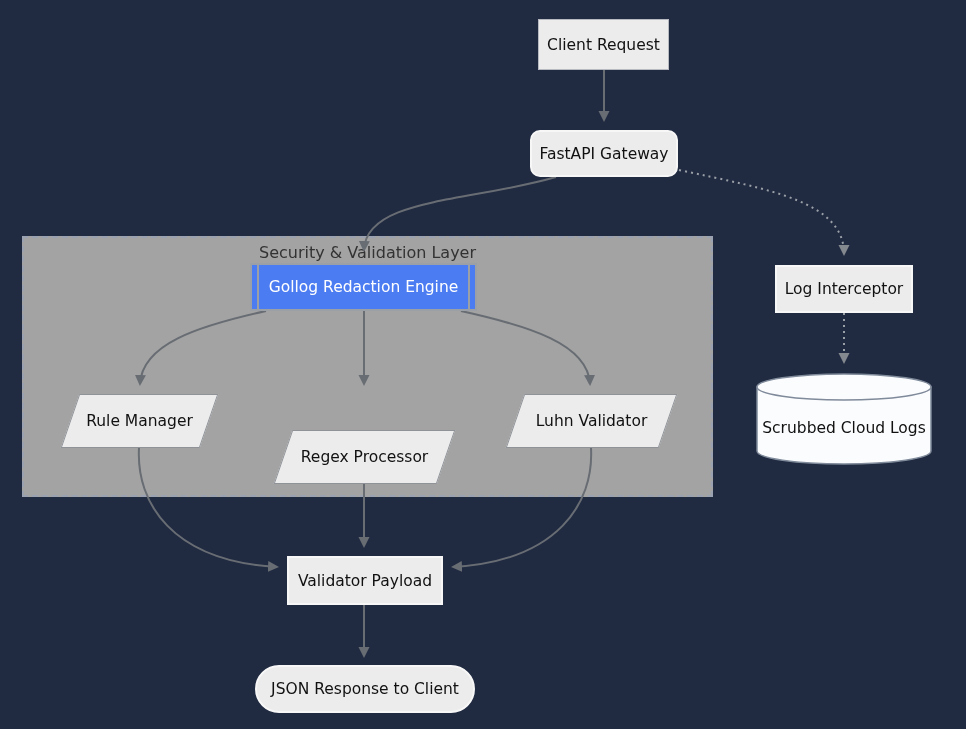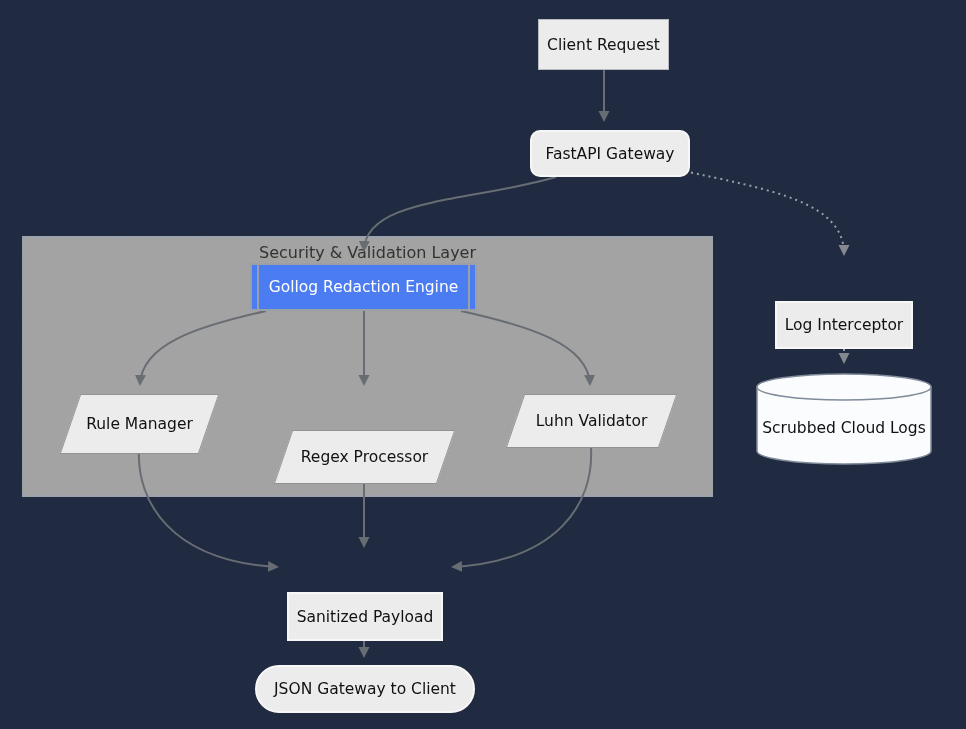--- a/index.html
+++ b/index.html
@@ -24,21 +24,21 @@
   svg.edges{position:absolute;left:0;top:0;z-index:2;pointer-events:none;}
   .edge{fill:none;stroke:#686d74;stroke-width:2px;}
   .edge.dotted{stroke:#9aa0a8;stroke-dasharray:2 4;}
 
   
   .node{
     position:absolute;z-index:3;display:flex;align-items:center;justify-content:center;
     box-sizing:border-box;color:#111;font-size:15.5px;white-space:nowrap;text-align:center;
   }
   .rect-plain{background:#ececec;border:1px solid #b7bac0;text-align:right;}
-  .rect-light{background:#ececec;border:2px solid #f7f7f7;margin-top:36px;}
+  .rect-light{background:#ececec;border:2px solid #f7f7f7;}
   .rounded{background:#ececec;border:2px solid #f7f7f7;border-radius:10px;}
   .stadium{background:#ececec;border:2px solid #f7f7f7;border-radius:24px;}
 
   
   .subroutine{background:#4c7cf2;border:2px solid #9aa0a6;color:#fff;}
   .subroutine::before,.subroutine::after{
     content:"";position:absolute;top:0;bottom:0;width:0;border-left:2px solid #9aa0a6;
   }
   .subroutine::before{left:5px;}
   .subroutine::after{right:5px;}
@@ -90,49 +90,49 @@
     <path class="edge" d="M 591 448 C 594 503, 558 561, 453 567" marker-end="url(#arrow)"></path>
 
     <path class="edge" d="M 364 605 L 364 656" marker-end="url(#arrow)"></path>
     <path class="edge dotted" d="M 844 313 L 844 362" marker-end="url(#arrow-light)"></path>
   </svg>
 
   <div class="node rect-plain" style="left:538px;top:19px;width:131px;height:51px;">
     <span class="lbl">Client Request</span>
   </div>
 
-  <div class="node rounded" style="left:530px;top:130px;width:160px;height:47px;">
+  <div class="node rounded" style="left:530px;top:130px;width:148px;height:47px;">
     <span class="lbl">FastAPI Gateway</span>
   </div>
 
   <div class="node subroutine" style="left:250px;top:263px;width:227px;height:48px;">
     <span class="lbl">Gollog Redaction Engine</span>
   </div>
 
-  <div class="node para" style="left:60px;top:394px;width:159px;height:60px;">
+  <div class="node para" style="left:60px;top:394px;width:159px;height:54px;">
     <span class="fill"></span>
     <span class="lbl">Rule Manager</span>
   </div>
 
   <div class="node para" style="left:273px;top:394px;width:183px;height:54px;margin-top:36px;">
     <span class="fill"></span>
     <span class="lbl">Regex Processor</span>
   </div>
 
   <div class="node para" style="left:505px;top:394px;width:173px;height:54px;align-items:center;">
     <span class="fill"></span>
     <span class="lbl">Luhn Validator</span>
   </div>
 
   <div class="node rect-light" style="left:287px;top:556px;width:156px;height:49px;">
-    <span class="lbl">Sanitized Payload</span>
+    <span class="lbl">Validator Payload</span>
   </div>
 
   <div class="node stadium" style="left:255px;top:665px;width:220px;height:48px;">
-    <span class="lbl">JSON Gateway to Client</span>
+    <span class="lbl">JSON Response to Client</span>
   </div>
 
   <div class="node rect-light" style="left:775px;top:265px;width:138px;height:48px;">
     <span class="lbl">Log Interceptor</span>
   </div>
 
   <div class="node cyl" style="left:755px;top:372px;width:178px;height:95px;">
     <svg width="178" height="95" viewBox="0 0 178 95">
       <path d="M 2 15 L 2 79 A 87 13 0 0 0 176 79 L 176 15 Z" fill="#fbfcfe" stroke="#7f8a9a" stroke-width="1.5"></path>
       <ellipse cx="89" cy="15" rx="87" ry="13" fill="#fbfcfe" stroke="#7f8a9a" stroke-width="1.5"></ellipse>

